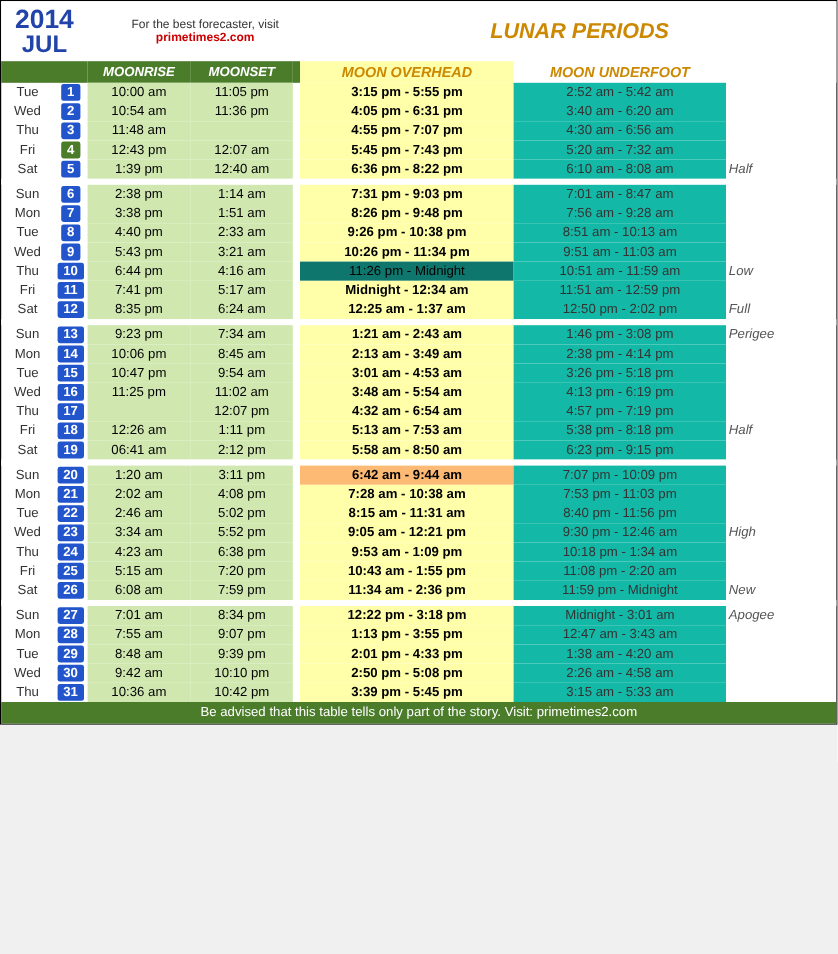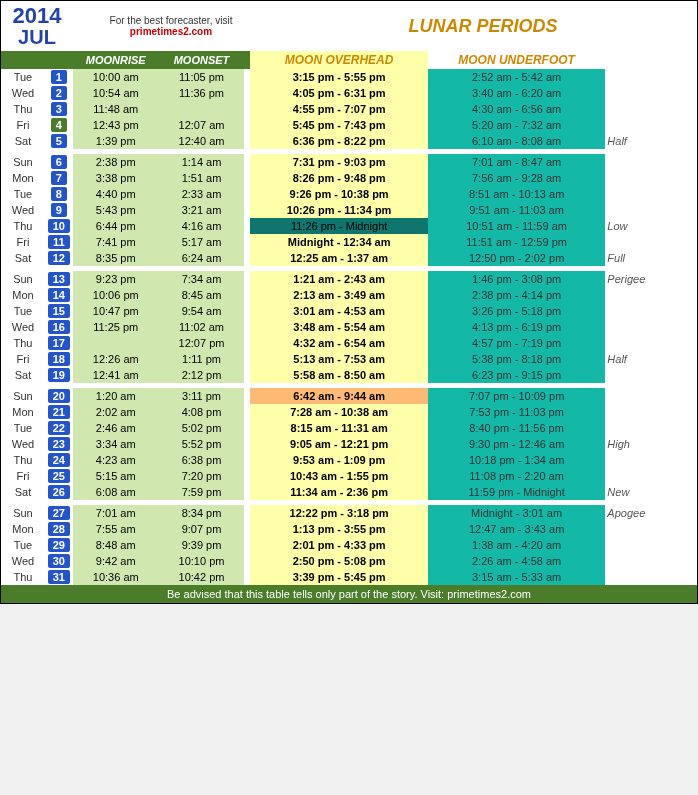--- a/index.html
+++ b/index.html
@@ -342,21 +342,21 @@
     <td class="sep"></td>
     <td class="overhead" style="background:#ffffaa; text-align:center; font-weight:bold;">5:13 am - 7:53 am</td>
     <td class="underfoot" style="text-align:center;">5:38 pm - 8:18 pm</td>
     <td class="phase-cell">Half</td>
   </tr>
         <tr class="data-row">
     <td class="day-name" style="text-align:center; color:#333;">Sat</td>
     <td style="text-align:center;">
       <span style="background:#2255cc; color:#fff; font-weight:bold; border-radius:2px; padding:1px 5px; display:inline-block;">19</span>
     </td>
-    <td class="moonrise">12:41 am</td>
+    <td class="moonrise">06:41 am</td>
     <td class="moonset">2:12 pm</td>
     <td class="sep"></td>
     <td class="overhead" style="background:#ffffaa; text-align:center; font-weight:bold;">5:58 am - 8:50 am</td>
     <td class="underfoot" style="text-align:center;">6:23 pm - 9:15 pm</td>
     <td class="phase-cell"></td>
   </tr>
         <tr class="spacer">
           <td colspan="8" style="height:5px; background:#fff;"></td>
         </tr>
         <tr class="data-row">

